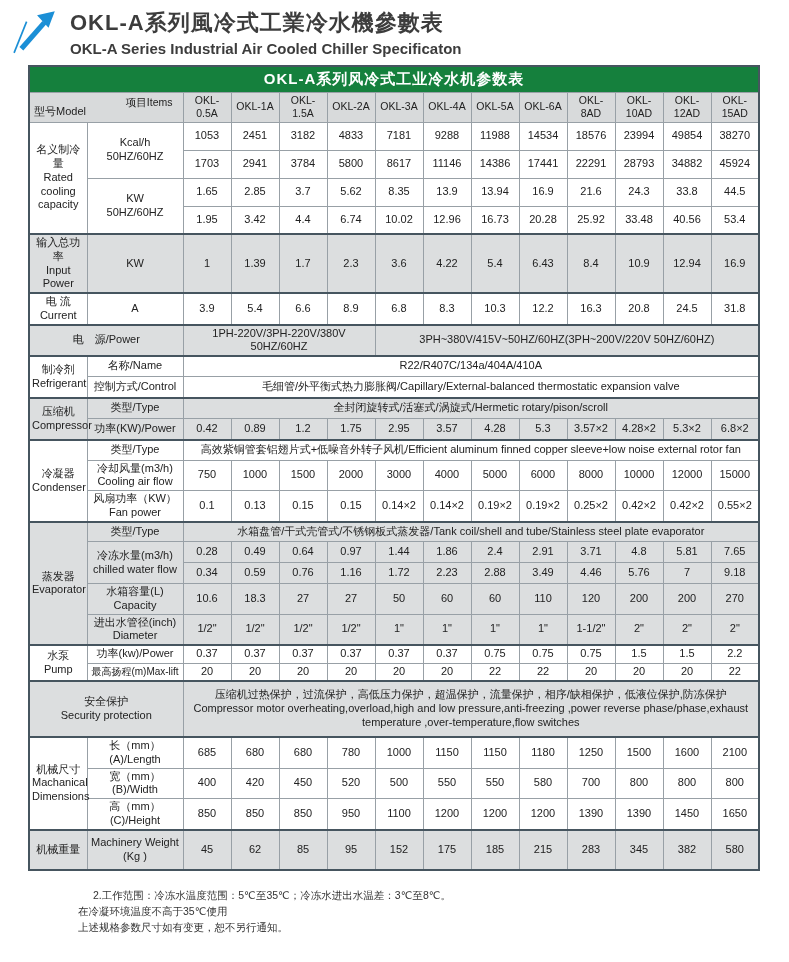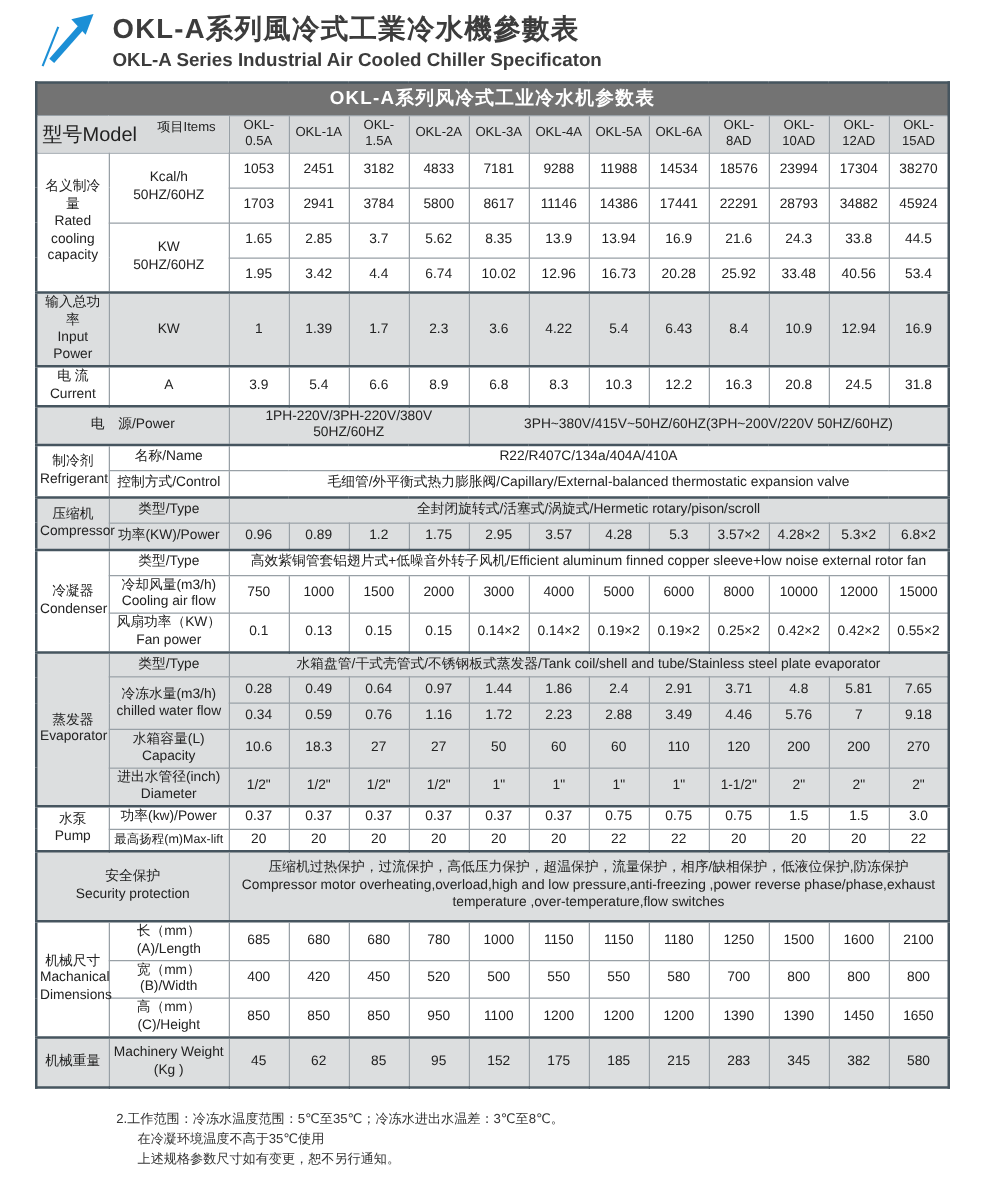--- a/index.html
+++ b/index.html
@@ -1,65 +1,65 @@
 <!DOCTYPE html>
 <html><head>
 <meta charset="utf-8">
 <style>
   * { box-sizing: border-box; }
   body {
     width: 789px; height: 962px; margin: 0; overflow: hidden;
     background: #ffffff; color: #222;
     font-family: "Liberation Sans", "DejaVu Sans", sans-serif;
   }
-  .page-header { display: flex; align-items: flex-start; gap: 10px; padding: 8px 0 0 32px; }
+  .page-header { display: flex; align-items: flex-start; gap: 10px; padding: 8px 0 0 12px; }
   .logo { width: 48px; height: 48px; flex: 0 0 auto; }
   .titles h1 { margin: 0; font-size: 22px; font-weight: 700; color: #3c3c3c; letter-spacing: 1px; }
   .titles h2 { margin: 2px 0 0 0; font-size: 15px; font-weight: 600; color: #3c3c3c; }
 
   table.spec {
     border-collapse: collapse; table-layout: fixed;
     width: 732px; margin: 8px 0 0 28px;
     border: 2px solid #46555f;
   }
   table.spec td {
     border: 1px solid #98a0a6;
     text-align: center; vertical-align: middle;
     font-size: 11px; line-height: 1.25; padding: 1px 2px;
     background: #ffffff;
   }
   tr.title-row td {
-    background: #737373; color: #ffffff;
+    background: #15803d; color: #ffffff;
     font-size: 15px; font-weight: 700; height: 26px; letter-spacing: 1px;
   }
   tr.models-row td { background: #d8dadb; height: 30px; font-size: 10.5px; }
   tr.shade td { background: #dcdedf; }
   tr.sec td { border-top: 2px solid #46555f; }
 
   td.lblc { white-space: pre-line; font-size: 10px; line-height: 1.3; }
   td.lbl  { white-space: pre-line; font-size: 10.5px; line-height: 1.3; }
   td.spanv { font-size: 10.5px; }
   td.sec-text { text-align: left; padding: 3px 8px; font-size: 10.5px; line-height: 1.45; }
 
   .r18 td { height: 18px; } .r20 td { height: 20px; } .r21 td { height: 21px; }
   .r22 td { height: 22px; } .r26 td { height: 26px; } .r28 td { height: 28px; }
   .r40 td { height: 40px; } .r56 td { height: 56px; }
 
   td.corner { position: relative; padding: 0;
     background-image: linear-gradient(to bottom right,
       transparent calc(50% - 0.7px), #8a9096 calc(50% - 0.7px),
       #8a9096 calc(50% + 0.7px), transparent calc(50% + 0.7px));
   }
-  .corner .model-lbl { position: absolute; left: 4px; bottom: 3px; font-size: 16px; }
+  .corner .model-lbl { position: absolute; left: 4px; bottom: 3px; font-size: 11px; }
   .corner .items-lbl { position: absolute; right: 10px; top: 3px; font-size: 10.5px; }
 
   .notes { margin: 16px 0 0 58px; font-size: 10.5px; line-height: 1.55; color: #333; }
   .notes div { white-space: nowrap; }
   .ind1 { margin-left: 35px; }
-  .ind2 { margin-left: 52px; }
+  .ind2 { margin-left: 20px; }
 </style>
 </head>
 <body>
 
 <div class="page-header">
   <svg class="logo" viewBox="0 0 46 46">
     <path d="M14 13 L2 43" stroke="#1b8fd6" stroke-width="1.6" fill="none"></path>
     <path d="M9 39 L31 14" stroke="#1b8fd6" stroke-width="5" fill="none"></path>
     <polygon points="24,7 41,3 35,19" fill="#1b8fd6"></polygon>
   </svg>
@@ -110,21 +110,21 @@
   <td>1053</td>
         <td>2451</td>
         <td>3182</td>
         <td>4833</td>
         <td>7181</td>
         <td>9288</td>
         <td>11988</td>
         <td>14534</td>
         <td>18576</td>
         <td>23994</td>
-        <td>17304</td>
+        <td>49854</td>
         <td>38270</td>
       </tr>
   <tr class="r28">
         <td>1703</td>
         <td>2941</td>
         <td>3784</td>
         <td>5800</td>
         <td>8617</td>
         <td>11146</td>
         <td>14386</td>
@@ -219,21 +219,21 @@
   </tr>
 
   <tr class="shade sec r20">
     <td class="lblc" rowspan="2">压缩机
 Compressor</td>
     <td class="lbl">类型/Type</td>
     <td colspan="12" class="spanv">全封闭旋转式/活塞式/涡旋式/Hermetic rotary/pison/scroll</td>
   </tr>
   <tr class="shade r22">
     <td class="lbl">功率(KW)/Power</td>
-  <td>0.96</td>
+  <td>0.42</td>
         <td>0.89</td>
         <td>1.2</td>
         <td>1.75</td>
         <td>2.95</td>
         <td>3.57</td>
         <td>4.28</td>
         <td>5.3</td>
         <td>3.57×2</td>
         <td>4.28×2</td>
         <td>5.3×2</td>
@@ -356,21 +356,21 @@
         <td>0.37</td>
         <td>0.37</td>
         <td>0.37</td>
         <td>0.37</td>
         <td>0.37</td>
         <td>0.75</td>
         <td>0.75</td>
         <td>0.75</td>
         <td>1.5</td>
         <td>1.5</td>
-        <td>3.0</td>
+        <td>2.2</td>
       </tr>
   <tr class="r18">
     <td class="lbl" style="font-size:10px">最高扬程(m)Max-lift</td>
   <td>20</td>
         <td>20</td>
         <td>20</td>
         <td>20</td>
         <td>20</td>
         <td>20</td>
         <td>22</td>

